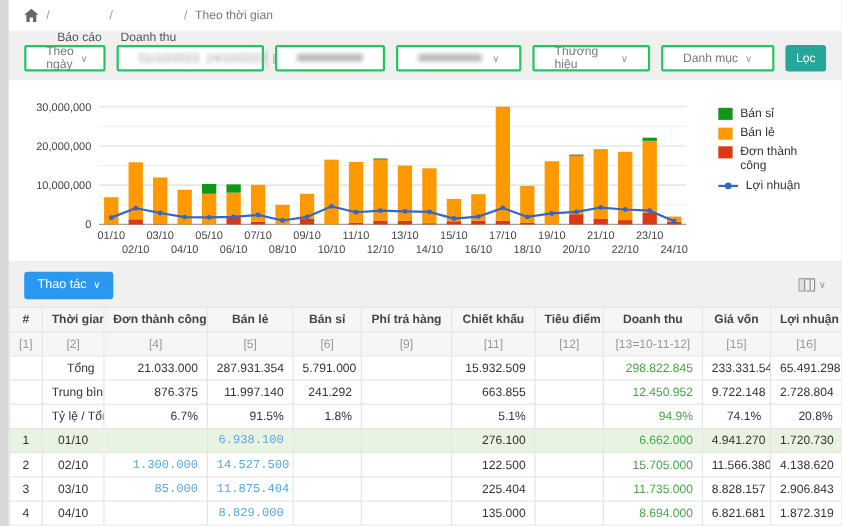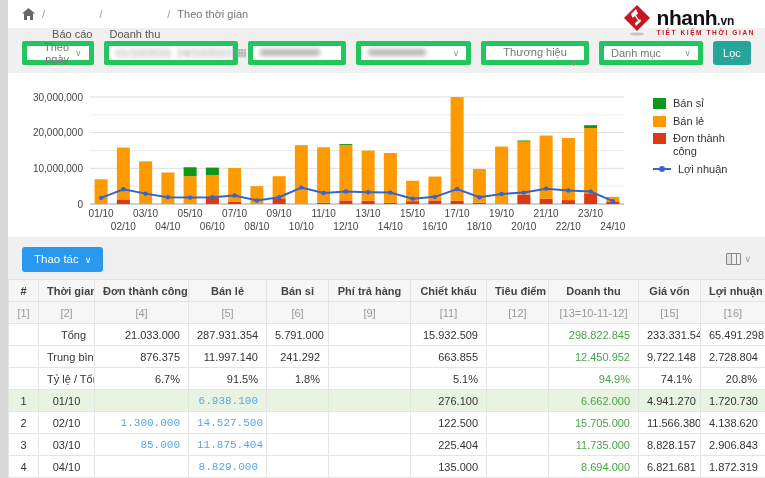--- a/index.html
+++ b/index.html
@@ -18,29 +18,29 @@
   
   .logo { position:absolute; top:3px; right:10px; display:flex; align-items:flex-start; gap:4px; z-index:5; }
   .logo-mark { width:32px; height:34px; }
   .logo-txt { line-height:1; padding-top:4px; }
   .logo-name { font-size:21px; font-weight:bold; color:#111; letter-spacing:-0.5px; }
   .logo-tld { font-size:12px; font-weight:bold; color:#111; }
   .logo-tag { font-size:6.5px; color:#c61622; font-weight:bold; letter-spacing:1.6px; margin-top:2px; }
 
   
   .filters { display:flex; align-items:center; gap:10px; padding:9px 14px 0 14px; height:40px; }
-  .ctl { height:24px; background:#fff; border:5px solid #22c55e; border-radius:2px; display:flex; align-items:center; padding:0 7px; color:#777; cursor:pointer;text-align:right; }
+  .ctl { height:24px; background:#fff; border:2px solid #22c55e; border-radius:2px; display:flex; align-items:center; padding:0 18px; color:#777; cursor:pointer; }
   .ctl .chev { margin-left:auto; color:#999; font-size:9px; padding-left:6px; }
   .sel-period { width:74px; }
   .daterange { width:134px; padding-right:4px; }
   .blurred { filter:blur(2px); color:#999; }
   .cal-ic { margin-left:auto; color:#aaa; font-size:11px; border-left:1px solid #ddd; padding-left:4px; height:100%; display:flex; align-items:center; }
   .txt-blur { width:102px; }
   .sel-blur { width:120px; }
-  .sel-brand { width:112px;flex-direction:column; }
+  .sel-brand { width:112px; }
   .sel-cat { width:108px; }
   .blurbar { display:inline-block; height:7px; background:#b9b9b9; border-radius:2px; filter:blur(2px); }
   .btn-filter { height:24px; width:40px; background:#26a69a; color:#fff; border:none; border-radius:3px; font-size:11px; cursor:pointer; }
 
   
   .chart-card { position:relative; margin:5px 0 0 0; background:#fff; height:164px; width:757px; }
   .legend { position:absolute; top:24px; right:16px; width:96px; }
   .legend-item { display:flex; gap:7px; margin-bottom:5px; color:#333; font-size:11px; line-height:1.15; }
   .swatch { width:13px; height:11px; flex:none; margin-top:1px; }
   .lg-line { width:18px; flex:none; position:relative; height:12px; }
@@ -85,35 +85,20 @@
       </span>
       <span class="sep">/</span>
       <a>Báo cáo</a>
       <span class="sep">/</span>
       <a>Doanh thu</a>
       <span class="sep">/</span>
       <span>Theo thời gian</span>
     </div>
   </div>
 
-  <div class="logo">
-    <svg class="logo-mark" viewBox="0 0 32 34">
-      <g transform="translate(16,15)">
-        <polygon points="0,-13 13,0 0,13 -13,0" fill="#c61622"></polygon>
-        <polygon points="-6,-4 -1,-9 4,3 -1,8" fill="#fff"></polygon>
-        <polygon points="-4,6 -7,2 -2,-2 1,3" fill="#c61622"></polygon>
-        <polygon points="4,-6 7,-2 2,2 -1,-3" fill="#c61622"></polygon>
-      </g>
-      <ellipse cx="16" cy="31" rx="7" ry="1.6" fill="#999" opacity="0.5"></ellipse>
-    </svg>
-    <div class="logo-txt">
-      <span class="logo-name">nhanh</span><span class="logo-tld">.vn</span>
-      <div class="logo-tag">TIẾT KIỆM THỜI GIAN</div>
-    </div>
-  </div>
 
   <div class="filters">
     <div class="ctl sel-period">
       <span>Theo ngày</span>
         <span class="chev">∨</span>
     </div>
     <div class="ctl daterange">
       <span class="blurred">01/10/2023</span>&nbsp;&nbsp;
       <span class="blurred">24/10/2023</span>
       <span class="cal-ic">▦</span>

